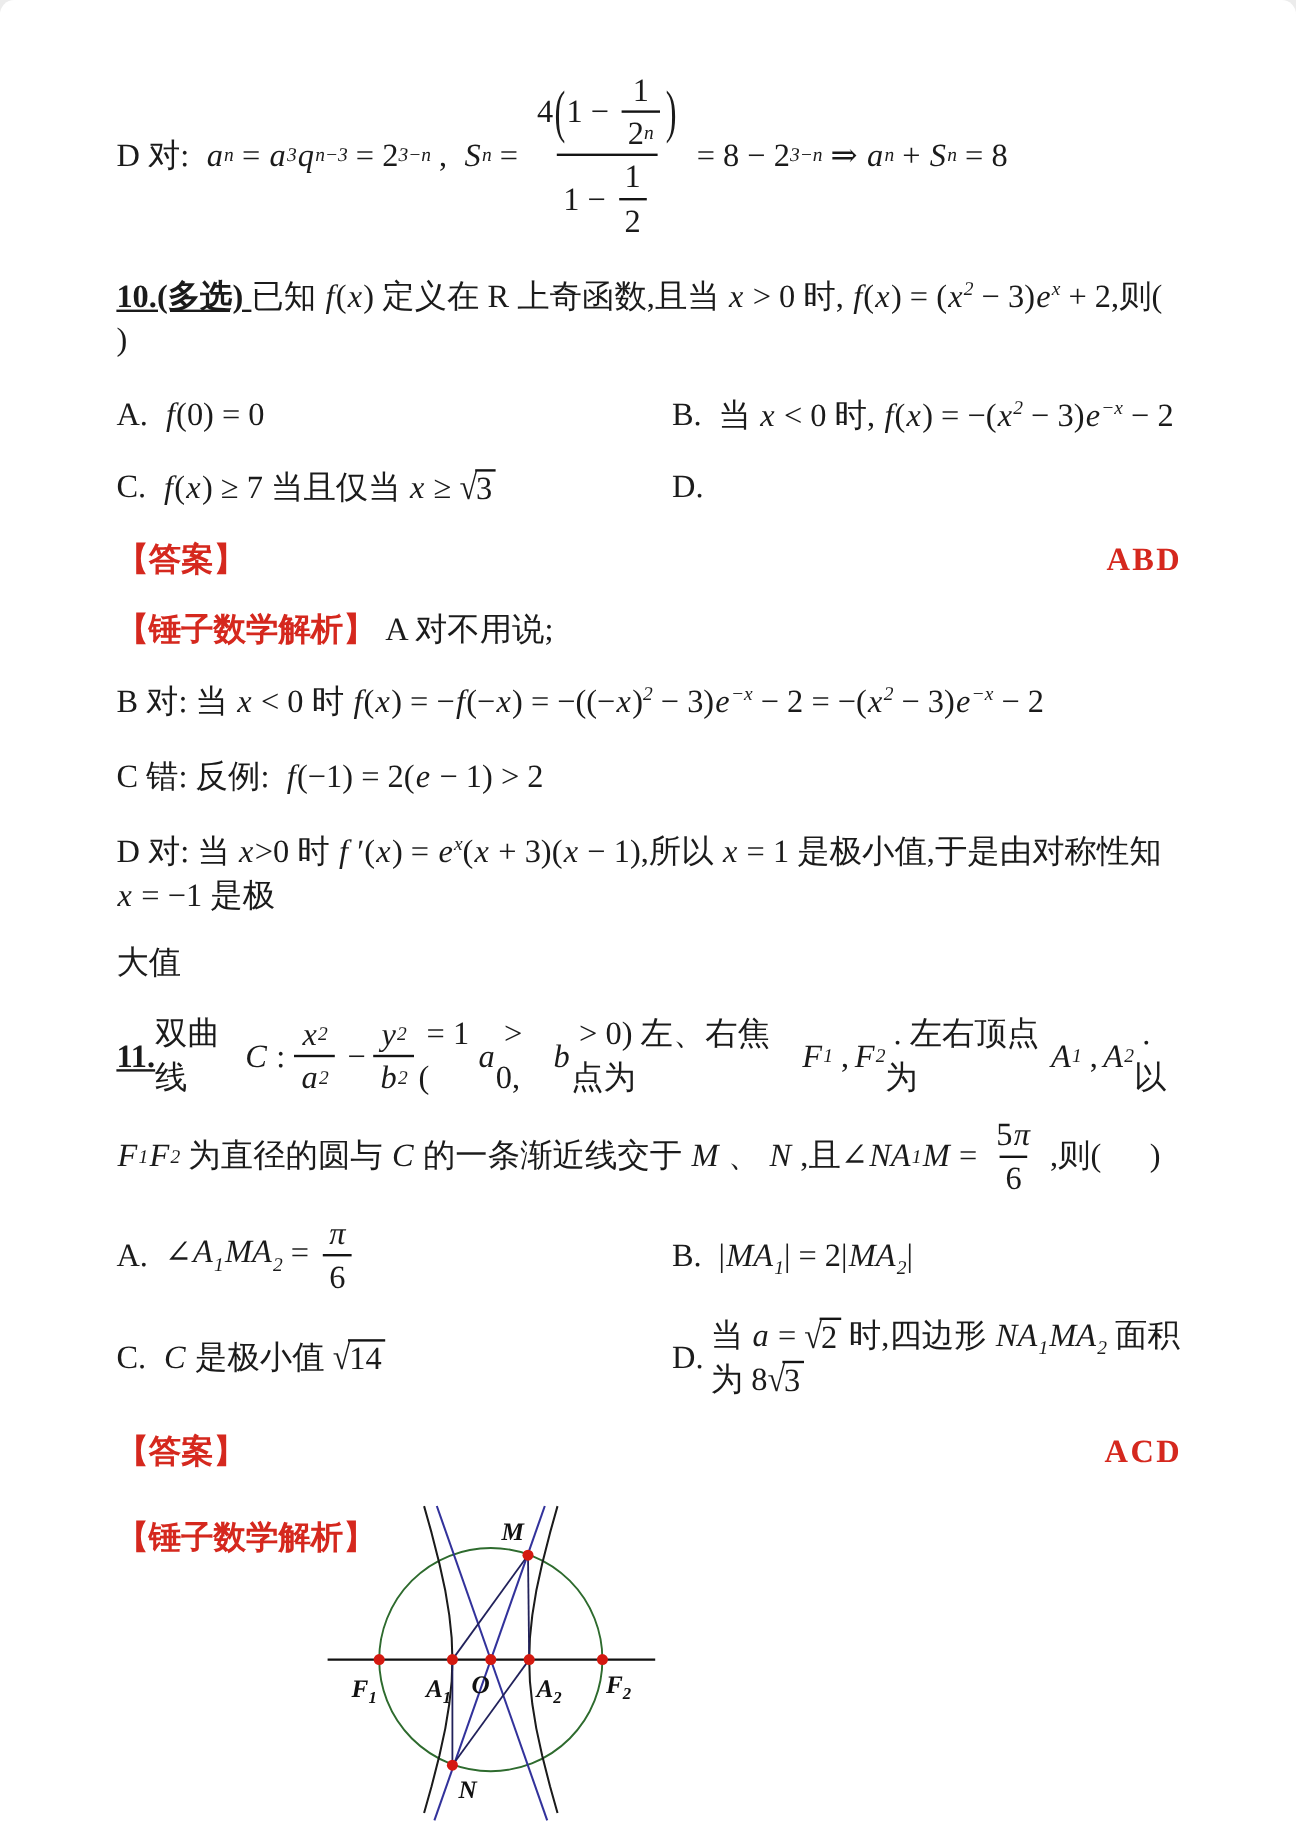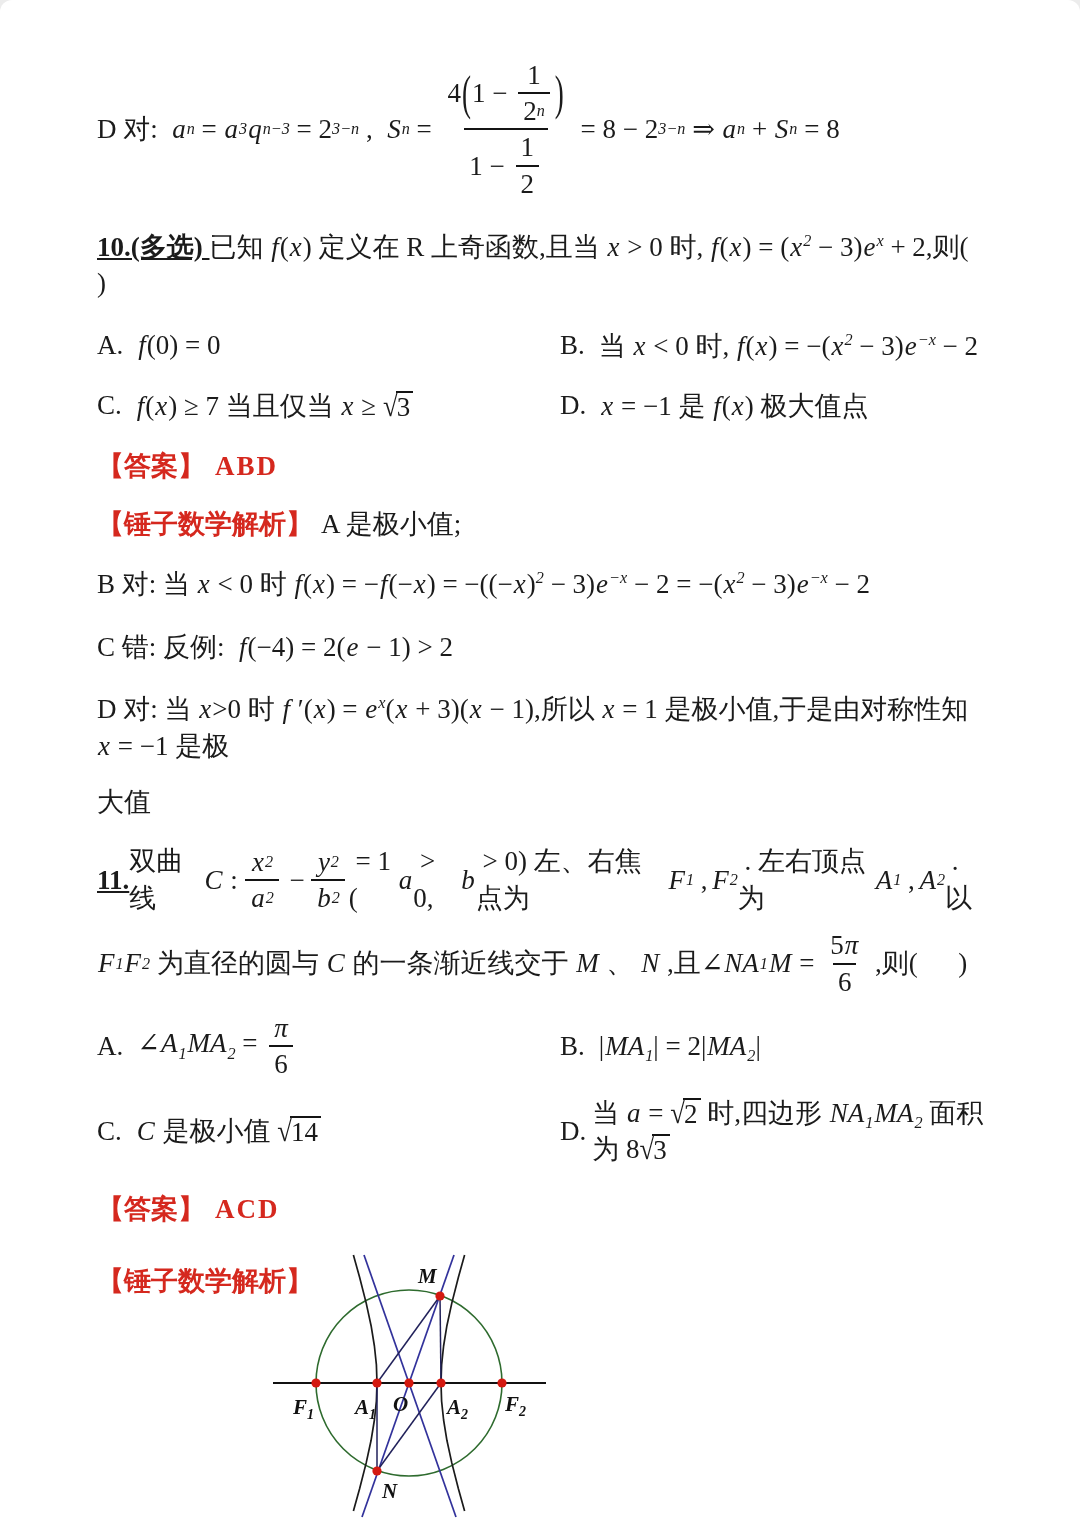--- a/index.html
+++ b/index.html
@@ -34,21 +34,21 @@
     vertical-align:middle; margin:0 4px; line-height:1.12; text-align:center;
   }
   .fnum { padding:0 5px 2px; display:inline-flex; align-items:center; }
   .fden { border-top:2px solid #141414; padding:2px 5px 0; display:inline-flex; align-items:center; }
   .sqrt { display:inline-flex; align-items:flex-start; }
   .sqrt-sign { font-style:normal; margin-right:-2px; display:inline-block; transform:scaleY(1.12); }
   .sqrt-arg { border-top:2px solid #141414; padding:0 3px 0 1px; line-height:1.1; }
   .opt-row { display:grid; grid-template-columns:463px 1fr; margin-bottom:24px; }
   .option { display:flex; align-items:center; font-size:27px; }
   .opt-label { margin-right:14px; }
-  .ans-line { margin-bottom:22px; display:flex; align-items:baseline; }
+  .ans-line { margin-bottom:22px; display:flex; align-items:baseline;justify-content:space-between; }
   .tag-red {
     color:var(--accent-red,#d5281e);
     font-weight:bold;
     font-family:"Liberation Sans","DejaVu Sans",sans-serif;
     font-size:27px;
   }
   .ans-red {
     color:var(--accent-red,#d5281e);
     font-weight:bold;
     font-size:27px;
@@ -86,36 +86,35 @@
   <div class="opt-row">
     <div class="option">
       <span class="opt-label">C.</span>
       <span><span class="tk-v">f</span><span class="tk-t">(</span><span class="tk-v">x</span><span class="tk-t">) ≥ 7 当且仅当 </span><span class="tk-v">x</span><span class="tk-t"> ≥ </span><span class="sqrt">
             <span class="sqrt-sign">√</span>
             <span class="sqrt-arg"><span class="tk-t">3</span></span>
           </span></span>
     </div>
     <div class="option">
       <span class="opt-label">D.</span>
-      <span><span class="tk-v">x</span><span class="tk-t"> = −1 是 </span><span class="tk-v">f</span><span class="tk-t">(</span><span class="tk-v">x</span><span class="tk-t">) 极大值点</span></span>
     </div>
   </div>
 
   <div class="ans-line">
     <span class="tag-red">【答案】</span>
     <span class="ans-red">ABD</span>
   </div>
 
   <div class="analysis-line">
     <span class="tag-red">【锤子数学解析】</span>
-    <span class="rest mline" style="margin-bottom:0"><span class="tk-t">A 是极小值;</span></span>
+    <span class="rest mline" style="margin-bottom:0"><span class="tk-t">A 对不用说;</span></span>
   </div>
 
   <div class="mline"><span class="tk-t">B 对: 当 </span><span class="tk-v">x</span><span class="tk-t"> &lt; 0 时 </span><span class="tk-v">f</span><span class="tk-t">(</span><span class="tk-v">x</span><span class="tk-t">) = −</span><span class="tk-v">f</span><span class="tk-t">(−</span><span class="tk-v">x</span><span class="tk-t">) = −((−</span><span class="tk-v">x</span><span class="tk-t">)</span><sup class="tk-sup">2</sup><span class="tk-t"> − 3)</span><span class="tk-v">e</span><sup class="tk-sup">−x</sup><span class="tk-t"> − 2 = −(</span><span class="tk-v">x</span><sup class="tk-sup">2</sup><span class="tk-t"> − 3)</span><span class="tk-v">e</span><sup class="tk-sup">−x</sup><span class="tk-t"> − 2</span></div>
-  <div class="mline"><span class="tk-t">C 错: 反例:  </span><span class="tk-v">f</span><span class="tk-t">(−4) = 2(</span><span class="tk-v">e</span><span class="tk-t"> − 1) &gt; 2</span></div>
+  <div class="mline"><span class="tk-t">C 错: 反例:  </span><span class="tk-v">f</span><span class="tk-t">(−1) = 2(</span><span class="tk-v">e</span><span class="tk-t"> − 1) &gt; 2</span></div>
   <div class="mline" style="margin-bottom:20px"><span class="tk-t">D 对: 当 </span><span class="tk-v">x</span><span class="tk-t">&gt;0 时 </span><span class="tk-v">f</span><span class="tk-t"> ′(</span><span class="tk-v">x</span><span class="tk-t">) = </span><span class="tk-v">e</span><sup class="tk-sup">x</sup><span class="tk-t">(</span><span class="tk-v">x</span><span class="tk-t"> + 3)(</span><span class="tk-v">x</span><span class="tk-t"> − 1),所以 </span><span class="tk-v">x</span><span class="tk-t"> = 1 是极小值,于是由对称性知 </span><span class="tk-v">x</span><span class="tk-t"> = −1 是极</span></div>
   <div class="mline" style="margin-bottom:23px"><span class="tk-t">大值</span></div>
 
   <div class="mline display" style="margin-bottom:14px"><span class="tk-b">11.</span><span class="tk-t">双曲线 </span><span class="tk-v">C</span><span class="tk-t"> : </span><span class="frac"><span class="fnum"><span class="tk-v">x</span><sup class="tk-sup">2</sup></span><span class="fden"><span class="tk-v">a</span><sup class="tk-sup">2</sup></span></span><span class="tk-t"> − </span><span class="frac"><span class="fnum"><span class="tk-v">y</span><sup class="tk-sup">2</sup></span><span class="fden"><span class="tk-v">b</span><sup class="tk-sup">2</sup></span></span><span class="tk-t"> = 1 (</span><span class="tk-v">a</span><span class="tk-t"> &gt; 0, </span><span class="tk-v">b</span><span class="tk-t"> &gt; 0) 左、右焦点为 </span><span class="tk-v">F</span><sub class="tk-sub">1</sub><span class="tk-t"> , </span><span class="tk-v">F</span><sub class="tk-sub">2</sub><span class="tk-t"> . 左右顶点为 </span><span class="tk-v">A</span><sub class="tk-sub">1</sub><span class="tk-t"> , </span><span class="tk-v">A</span><sub class="tk-sub">2</sub><span class="tk-t"> . 以</span></div>
   <div class="mline display" style="margin-bottom:16px"><span class="tk-v">F</span><sub class="tk-sub">1</sub><span class="tk-v">F</span><sub class="tk-sub">2</sub><span class="tk-t"> 为直径的圆与 </span><span class="tk-v">C</span><span class="tk-t"> 的一条渐近线交于 </span><span class="tk-v">M</span><span class="tk-t"> 、 </span><span class="tk-v">N</span><span class="tk-t"> ,且∠</span><span class="tk-v">NA</span><sub class="tk-sub">1</sub><span class="tk-v">M</span><span class="tk-t"> = </span><span class="frac"><span class="fnum"><span class="tk-t">5</span><span class="tk-v">π</span></span><span class="fden"><span class="tk-t">6</span></span></span><span class="tk-t"> ,则(      )</span></div>
 
   <div class="opt-row" style="margin-bottom:16px">
     <div class="option">
       <span class="opt-label">A.</span>
       <span><span class="tk-t">∠</span><span class="tk-v">A</span><sub class="tk-sub">1</sub><span class="tk-v">MA</span><sub class="tk-sub">2</sub><span class="tk-t"> = </span><span class="frac">

